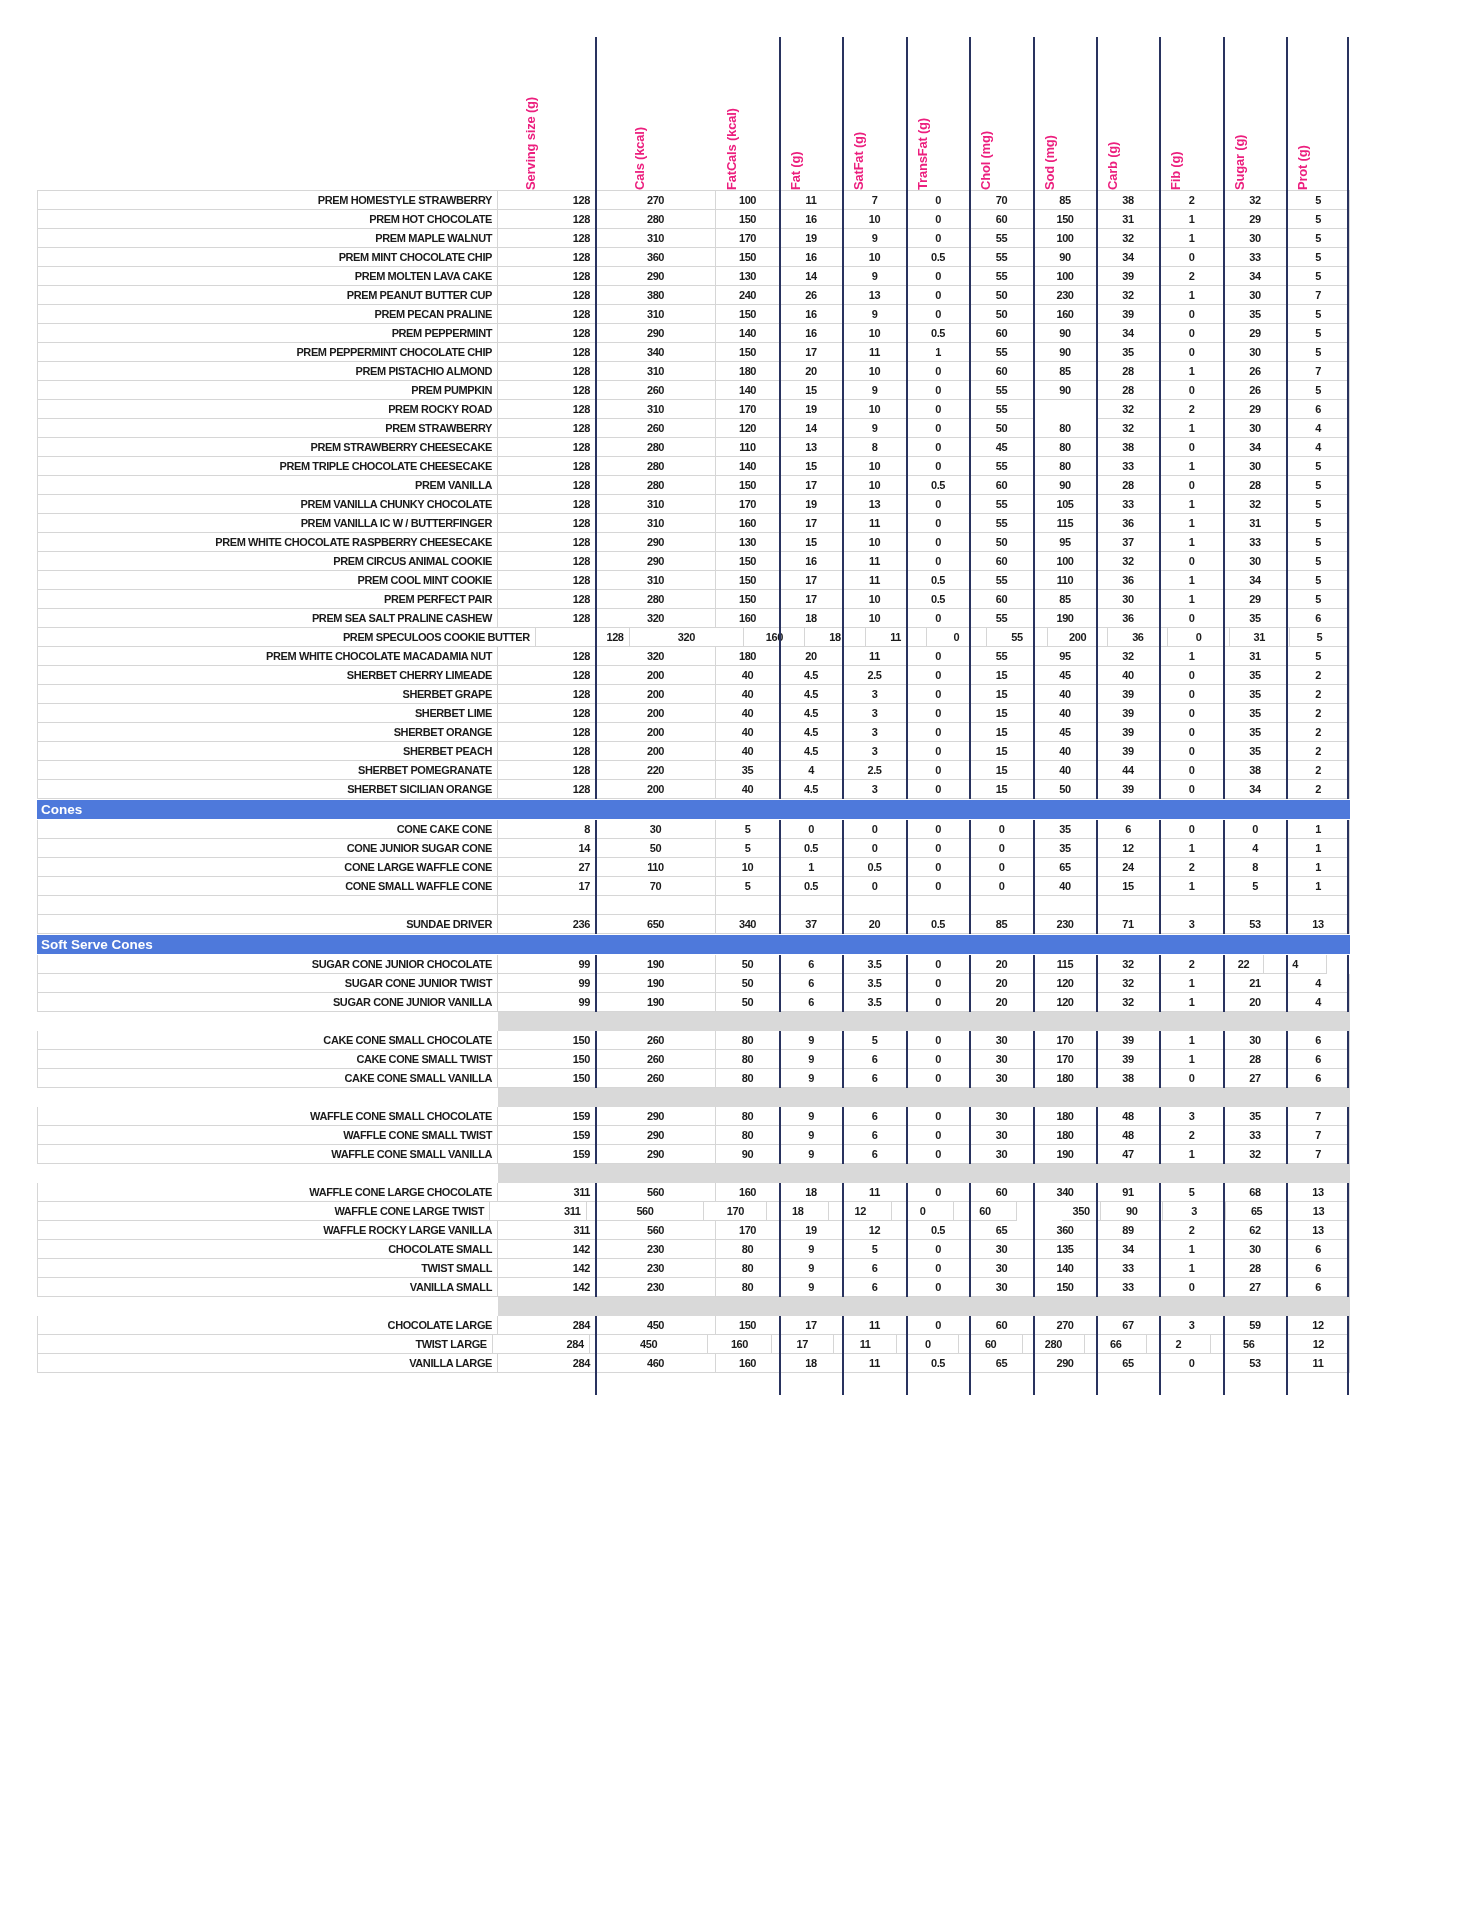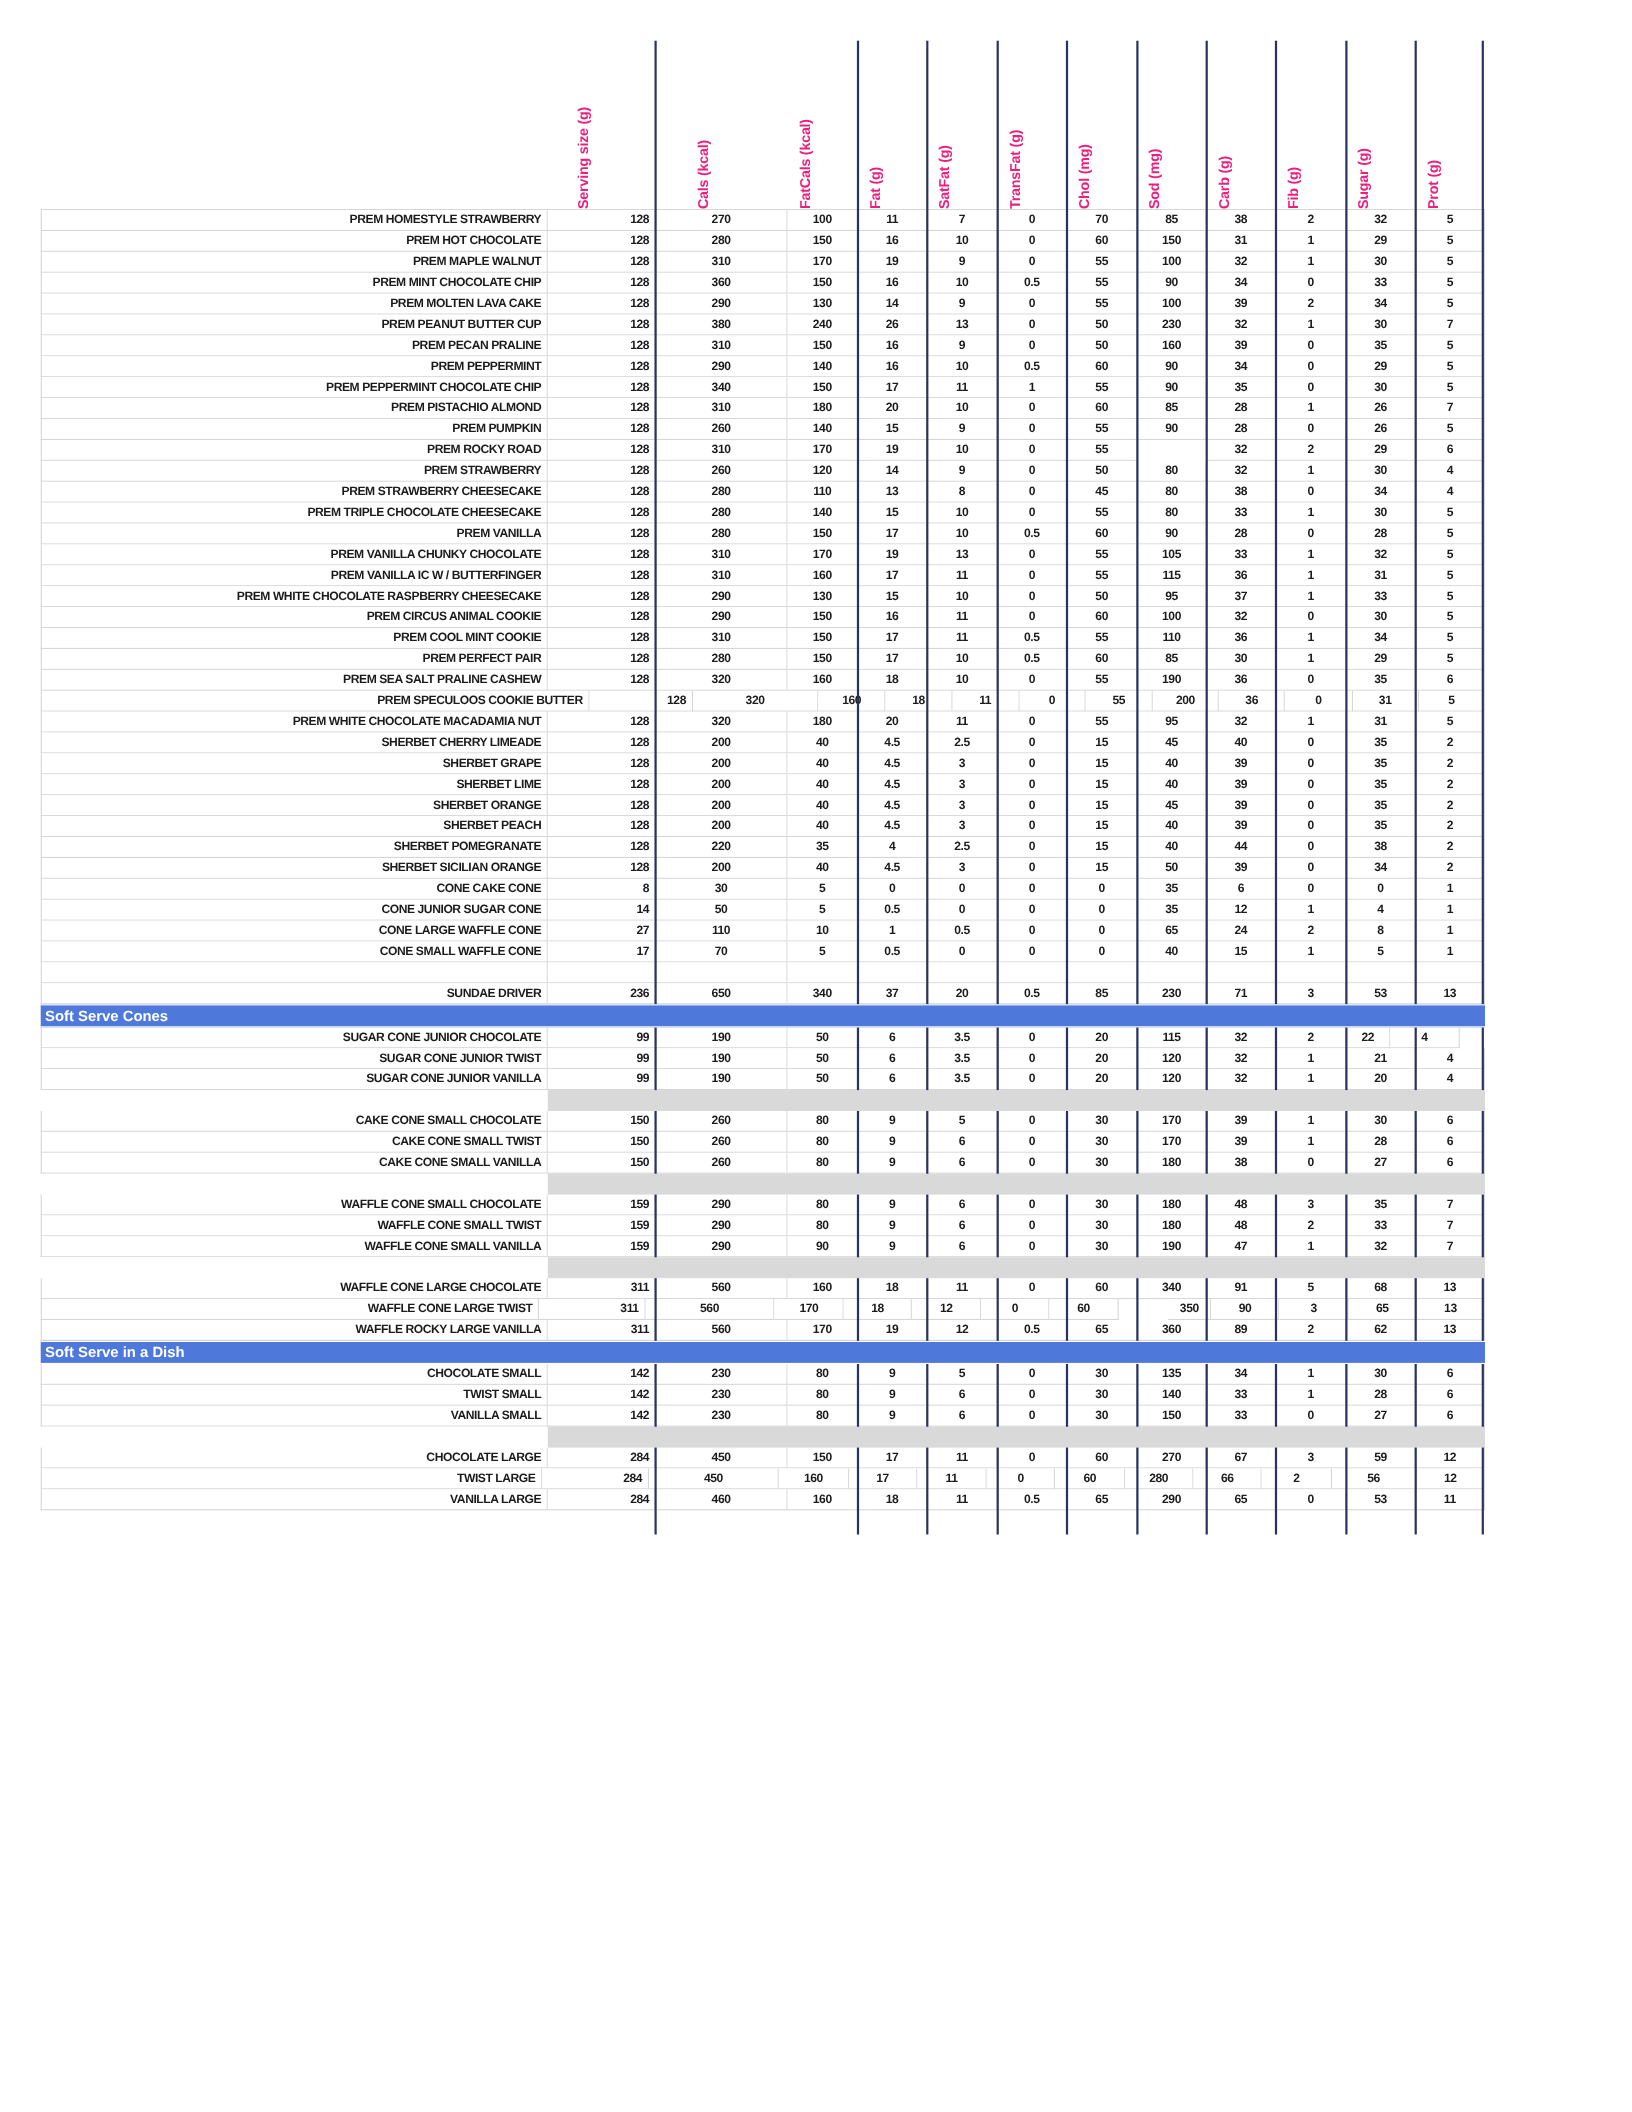--- a/index.html
+++ b/index.html
@@ -536,20 +536,23 @@
         <div class="cell num" style="width: 63px;">4.5</div>
         <div class="cell num" style="width: 64px;">3</div>
         <div class="cell num" style="width: 63px;">0</div>
         <div class="cell num" style="width: 64px;">15</div>
         <div class="cell num" style="width: 63px;">50</div>
         <div class="cell num" style="width: 63px;">39</div>
         <div class="cell num" style="width: 64px;">0</div>
         <div class="cell num" style="width: 63px;">34</div>
         <div class="cell num" style="width: 63px;">2</div>
       </div>
+      <div class="row section">
+        <span>Cones</span>
+      </div>
       <div class="row">
         <div class="cell name" style="width: 461px;">CONE CAKE CONE</div>
         <div class="cell serv" style="width: 98px;">8</div>
         <div class="cell num" style="width: 120px;">30</div>
         <div class="cell num" style="width: 64px;">5</div>
         <div class="cell num" style="width: 63px;">0</div>
         <div class="cell num" style="width: 64px;">0</div>
         <div class="cell num" style="width: 63px;">0</div>
         <div class="cell num" style="width: 64px;">0</div>
         <div class="cell num" style="width: 63px;">35</div>
@@ -820,23 +823,20 @@
         <div class="cell num" style="width: 64px;">170</div>
         <div class="cell num" style="width: 63px;">19</div>
         <div class="cell num" style="width: 64px;">12</div>
         <div class="cell num" style="width: 63px;">0.5</div>
         <div class="cell num" style="width: 64px;">65</div>
         <div class="cell num" style="width: 63px;">360</div>
         <div class="cell num" style="width: 63px;">89</div>
         <div class="cell num" style="width: 64px;">2</div>
         <div class="cell num" style="width: 63px;">62</div>
         <div class="cell num" style="width: 63px;">13</div>
-      </div>
-      <div class="row section">
-        <span>Soft Serve in a Dish</span>
       </div>
       <div class="row">
         <div class="cell name" style="width: 461px;">CHOCOLATE SMALL</div>
         <div class="cell serv" style="width: 98px;">142</div>
         <div class="cell num" style="width: 120px;">230</div>
         <div class="cell num" style="width: 64px;">80</div>
         <div class="cell num" style="width: 63px;">9</div>
         <div class="cell num" style="width: 64px;">5</div>
         <div class="cell num" style="width: 63px;">0</div>
         <div class="cell num" style="width: 64px;">30</div>

